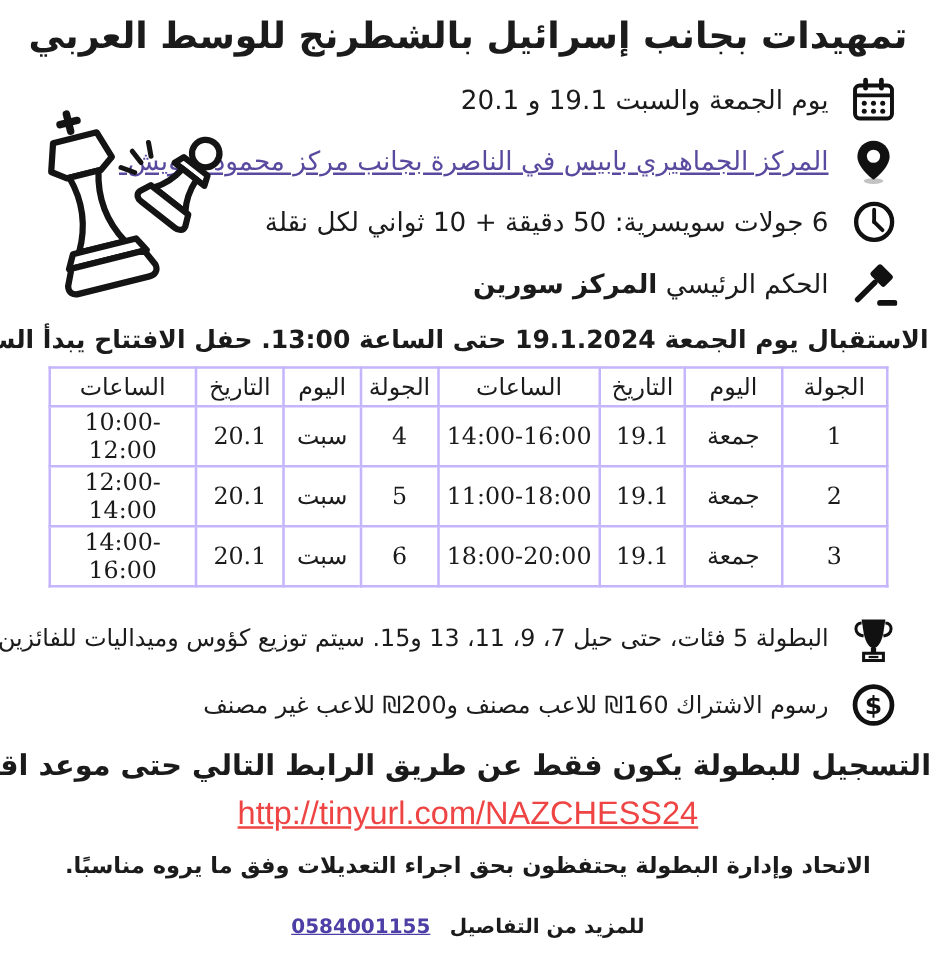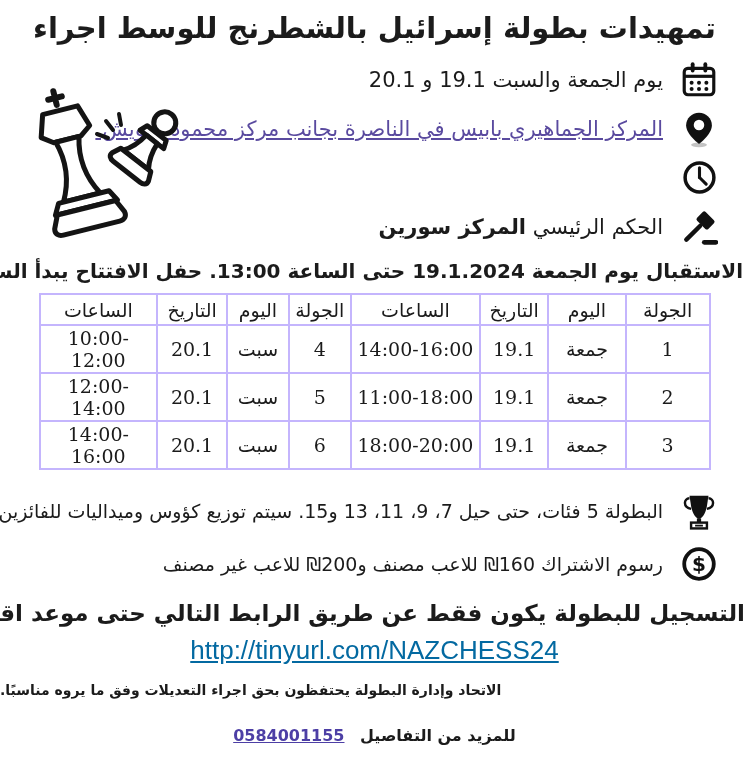--- a/index.html
+++ b/index.html
@@ -19,34 +19,34 @@
   .reception{font-weight:bold;font-size:20px;text-align:center;margin:8px 6px 10px;white-space:nowrap;}
   table.schedule{border-collapse:collapse;margin:2px auto 0;width:672px;
     font-family:"DejaVu Serif","DejaVu Sans",serif;}
   .schedule th,.schedule td{border:2px solid #c4b5fd;text-align:center;vertical-align:middle;
     padding:1px 3px;font-size:19px;font-weight:normal;height:27px;}
   .details-list{margin-top:14px;}
   .detail-row{display:flex;align-items:center;gap:16px;padding-right:30px;min-height:53px;}
   .detail-text{font-size:19px;white-space:nowrap;}
   .registration{font-weight:bold;font-size:23px;text-align:center;margin:10px 4px 0;white-space:nowrap;}
   .url-line{text-align:center;margin-top:9px;}
-  .url-link{font-family:"Liberation Sans",sans-serif;font-size:26px;color:#0369a1;
+  .url-link{font-family:"Liberation Sans",sans-serif;font-size:26px;color:#ef4444;
     text-decoration:underline;direction:ltr;display:inline-block;cursor:pointer;}
-  .footer-disclaimer{font-weight:bold;font-size:14px;text-align:left;margin-top:16px;white-space:nowrap;}
+  .footer-disclaimer{font-weight:bold;font-size:18px;text-align:center;margin-top:16px;white-space:nowrap;}
   .footer-contact{font-weight:bold;font-size:16px;text-align:center;margin-top:28px;}
   .phone-link{color:#4d3fa5;text-decoration:underline;cursor:pointer;margin-right:10px;display:inline-block;direction:ltr;}
   svg .ink{stroke:#141414;}
 </style>
 </head>
 <body>
 
 <div class="page">
 
   <div class="title">
-    <div>تمهيدات بطولة إسرائيل بالشطرنج للوسط اجراء</div>
+    <div>تمهيدات بجانب إسرائيل بالشطرنج للوسط العربي</div>
   </div>
 
   <svg class="chess-art" viewBox="0 0 170 160">
     <g class="ink" stroke="#141414" stroke-width="5" fill="#fff" stroke-linejoin="round" stroke-linecap="round">
       <g transform="rotate(-14 62 100)">
         <path d="M60 6 v14 M53 13 h14" fill="none" stroke-width="6"></path>
         <path d="M44 26 h36 l7 22 -11 8 h-28 l-11 -8 z"></path>
         <path d="M50 56 c7 24 2 44 -7 60 h38 c-9 -16 -14 -36 -7 -60 z"></path>
         <path d="M38 116 h52 l6 11 h-64 z"></path>
         <path d="M34 127 h60 l6 13 c1 5 -2 8 -7 8 h-58 c-5 0 -8 -3 -7 -8 z"></path>
@@ -99,20 +99,21 @@
     </div>
 
     <div class="info-row">
       <span class="icon-box">
         <svg width="37" height="37" viewBox="0 0 36 36">
           <circle cx="18" cy="18" r="14" fill="none" stroke="#111" stroke-width="3.4"></circle>
           <line x1="18" y1="18" x2="18" y2="8.5" stroke="#111" stroke-width="3" stroke-linecap="round"></line>
           <line x1="18" y1="18" x2="24.5" y2="24.5" stroke="#111" stroke-width="3" stroke-linecap="round"></line>
         </svg>
       </span>
+      <span class="info-text">6 جولات سويسرية: 50 دقيقة + 10 ثواني لكل نقلة</span>
     </div>
 
     <div class="info-row">
       <span class="icon-box">
         <svg width="38" height="38" viewBox="0 0 36 36">
           <line x1="6" y1="30" x2="19" y2="17" stroke="#111" stroke-width="4.2" stroke-linecap="round"></line>
           <g transform="rotate(45 24 12)">
             <rect x="16.5" y="6" width="15" height="11.5" rx="2" fill="#111"></rect>
           </g>
           <line x1="23" y1="32.5" x2="34" y2="32.5" stroke="#111" stroke-width="4.5" stroke-linecap="round"></line>

